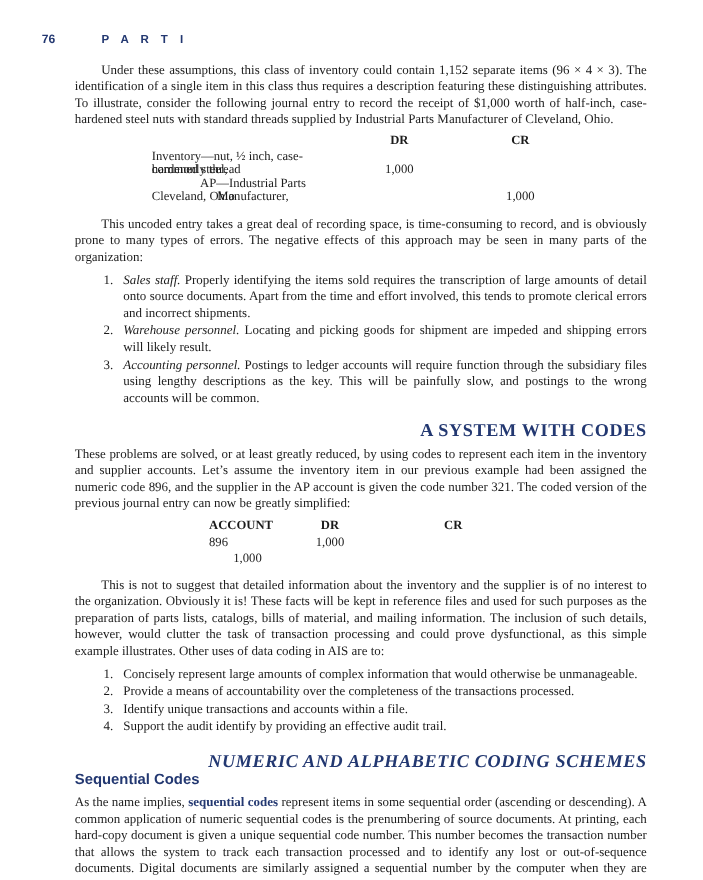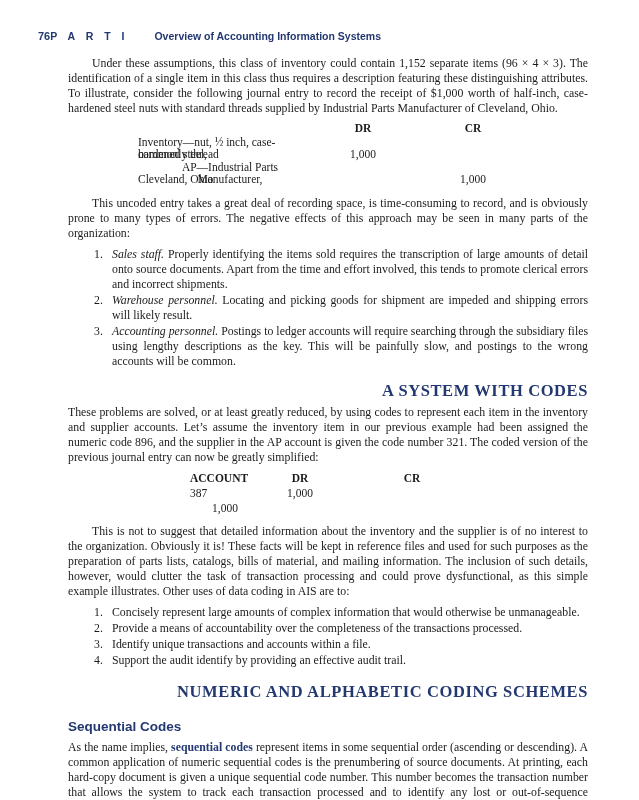--- a/index.html
+++ b/index.html
@@ -23,21 +23,21 @@
     font-family: "Liberation Sans", sans-serif;
     color: var(--heading-navy);
     font-size: 11px;
     display: flex;
     align-items: baseline;
     padding-left: 38px;
     margin-bottom: 14px;
     text-align: center;
   }
   .page-num { font-weight: bold; }
-  .part-label { font-weight: 600; letter-spacing: 4px; font-size: 10.5px; }
+  .part-label { font-weight: 600; letter-spacing: 4px; margin-left: 42px; font-size: 10.5px; }
   .part-title { font-weight: 600; margin-left: 26px; font-size: 10.5px; }
 
   .content {
     margin-left: 68px;
     width: 520px;
     font-size: 11.8px;
     line-height: 15px;
     text-align: justify;
   }
 
@@ -82,21 +82,21 @@
   
   .h-major {
     font-family: "Liberation Serif", serif;
     color: var(--heading-navy);
     font-weight: bold;
     font-size: 16.5px;
     letter-spacing: 0.6px;
     text-align: right;
     margin: 14px 0 7px 0;
   }
-  .h-major.second { margin-top: 16px; margin-bottom: 20px; }
+  .h-major.second { margin-top: 16px; margin-bottom: 2px; font-style: italic; }
   .h-sub {
     font-family: "Liberation Sans", sans-serif;
     color: var(--heading-navy);
     font-weight: 600;
     font-size: 13.5px;
     text-align: left;
     margin: 0 0 6px 0;
   }
   .key-term {
     color: var(--heading-navy);
@@ -104,21 +104,20 @@
   }
 </style>
 </head>
 <body>
 
 <div class="page">
 
   <header class="page-header">
     <span class="page-num">76</span>
     <span class="part-label">P A R T   I</span>
-    <span class="part-title">Overview of Accounting Information Systems</span>
   </header>
 
   <main class="content">
 
     <p class="para indent">Under these assumptions, this class of inventory could contain 1,152 separate items (96 × 4 × 3). The identification of a single item in this class thus requires a description featuring these distinguishing attributes. To illustrate, consider the following journal entry to record the receipt of $1,000 worth of half-inch, case-hardened steel nuts with standard threads supplied by Industrial Parts Manufacturer of Cleveland, Ohio.</p>
 
     <div class="jtable">
       <div class="jrow jhead">
         <span class="jlabel"></span>
         <span class="jdr">DR</span>
@@ -152,36 +151,36 @@
       <div class="numitem">
         <span class="num">1.</span>
         <span class="itext"><i class="lead">Sales staff.</i> <span>Properly identifying the items sold requires the transcription of large amounts of detail onto source documents. Apart from the time and effort involved, this tends to promote clerical errors and incorrect shipments.</span></span>
       </div>
       <div class="numitem">
         <span class="num">2.</span>
         <span class="itext"><i class="lead">Warehouse personnel.</i> <span>Locating and picking goods for shipment are impeded and shipping errors will likely result.</span></span>
       </div>
       <div class="numitem">
         <span class="num">3.</span>
-        <span class="itext"><i class="lead">Accounting personnel.</i> <span>Postings to ledger accounts will require searching through the subsidiary files using lengthy descriptions as the key. This will be painfully slow, and postings to the wrong accounts will be common.</span></span>
+        <span class="itext"><i class="lead">Accounting personnel.</i> <span>Postings to ledger accounts will require function through the subsidiary files using lengthy descriptions as the key. This will be painfully slow, and postings to the wrong accounts will be common.</span></span>
       </div>
     </div>
 
     <h2 class="h-major">A SYSTEM WITH CODES</h2>
 
     <p class="para">These problems are solved, or at least greatly reduced, by using codes to represent each item in the inventory and supplier accounts. Let’s assume the inventory item in our previous example had been assigned the numeric code 896, and the supplier in the AP account is given the code number 321. The coded version of the previous journal entry can now be greatly simplified:</p>
 
     <div class="ctable">
       <div class="crow chead">
         <span class="caccount">ACCOUNT</span>
         <span class="cdr">DR</span>
         <span class="ccr">CR</span>
       </div>
       <div class="crow">
-        <span class="caccount">387</span>
+        <span class="caccount">896</span>
         <span class="cdr">1,000</span>
         <span class="ccr"></span>
       </div>
       <div class="crow">
         <span class="cdr"></span>
         <span class="ccr">1,000</span>
       </div>
     </div>
 
     <p class="para indent">This is not to suggest that detailed information about the inventory and the supplier is of no interest to the organization. Obviously it is! These facts will be kept in reference files and used for such purposes as the preparation of parts lists, catalogs, bills of material, and mailing information. The inclusion of such details, however, would clutter the task of transaction processing and could prove dysfunctional, as this simple example illustrates. Other uses of data coding in AIS are to:</p>

